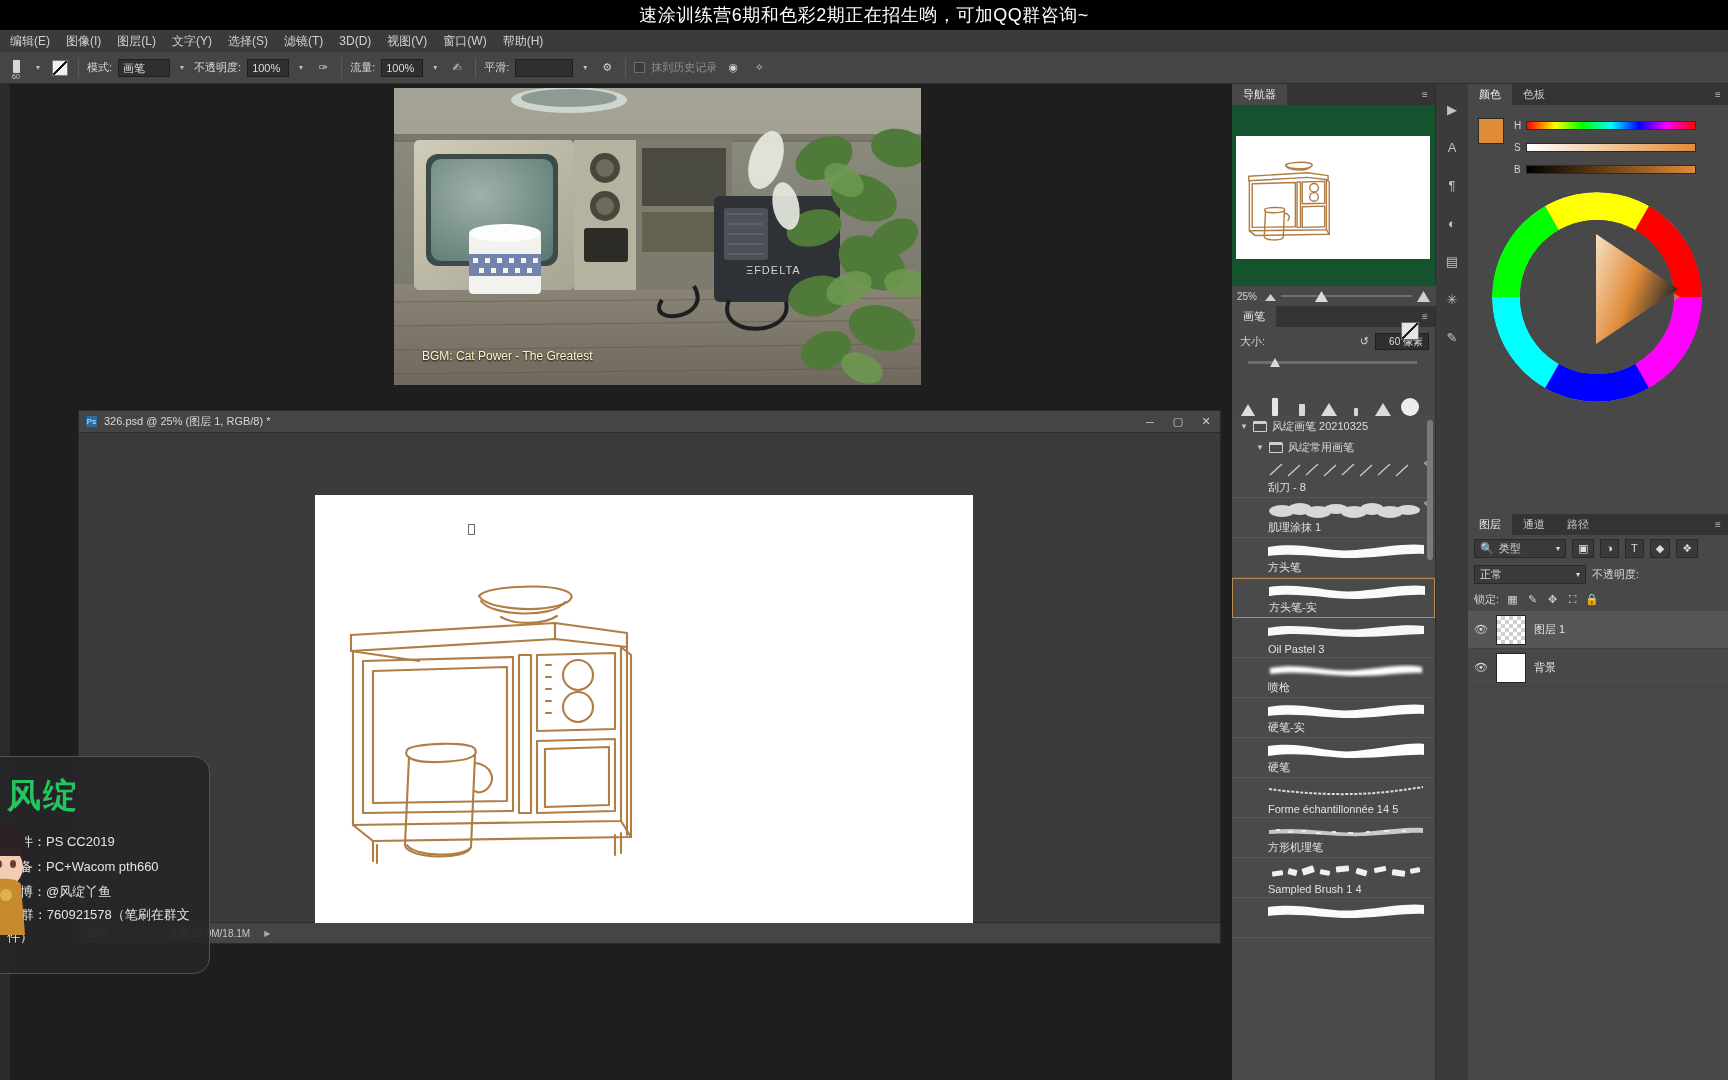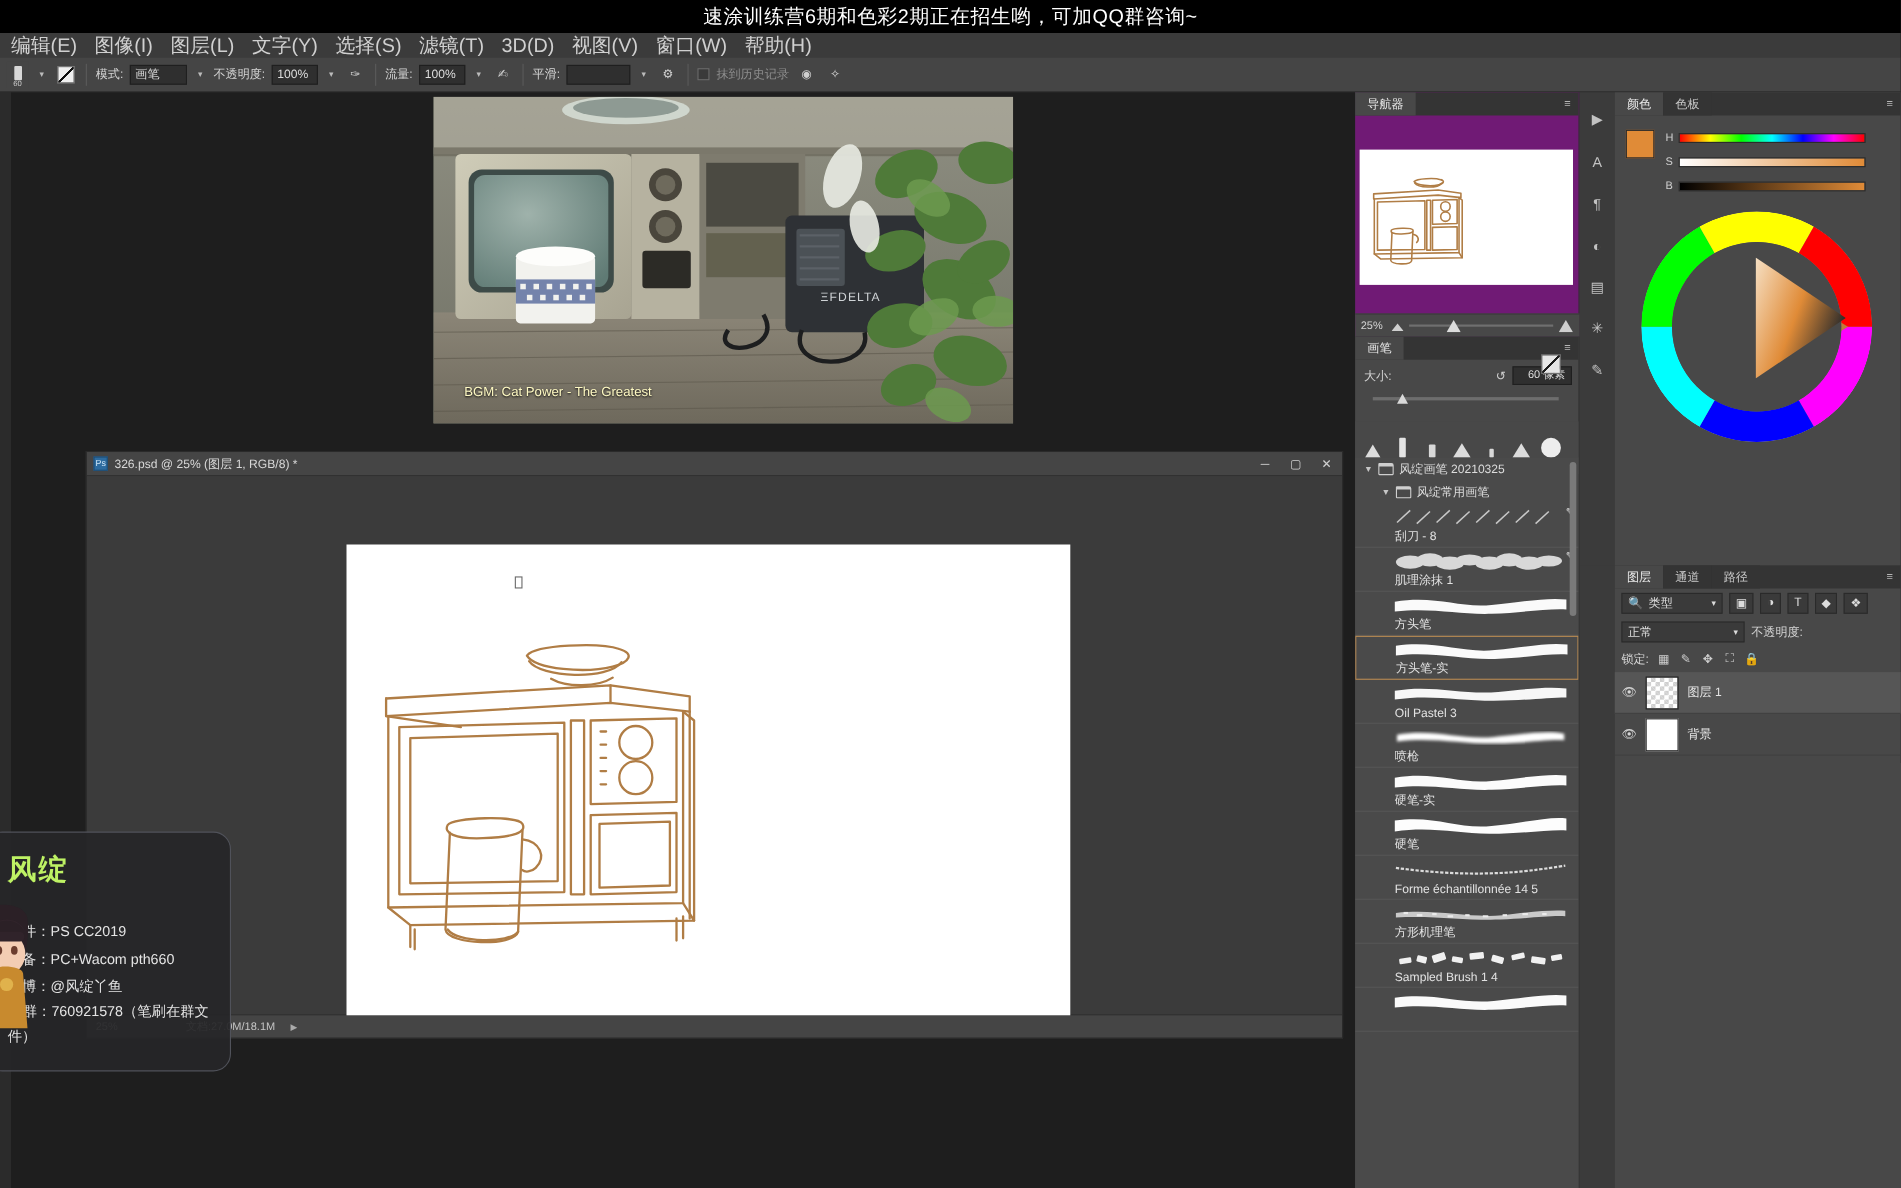--- a/index.html
+++ b/index.html
@@ -5,21 +5,21 @@
   html,body{margin:0;padding:0;background:#1e1e1e;}
   body{width:1728px;height:1080px;overflow:hidden;font-family:"Liberation Sans","DejaVu Sans",sans-serif;color:#c8c8c8;position:relative;}
   *{box-sizing:border-box;}
 
   
   #banner{position:absolute;left:0;top:0;width:1728px;height:30px;background:#000;display:flex;align-items:center;justify-content:center;}
   #banner .txt{color:#fff;font-size:18px;letter-spacing:.5px;white-space:nowrap;}
 
   
   #menubar{position:absolute;left:0;top:30px;width:1728px;height:22px;background:#3b3b3b;display:flex;align-items:center;padding-left:2px;}
-  #menubar .mi{font-size:18px;color:#d0d0d0;padding:2px 8px;white-space:nowrap;}
+  #menubar .mi{font-size:12px;color:#d0d0d0;padding:2px 8px;white-space:nowrap;}
 
   
   #optionsbar{position:absolute;left:0;top:52px;width:1728px;height:32px;background:#454545;border-bottom:1px solid #2c2c2c;display:flex;align-items:center;gap:6px;padding-left:6px;font-size:11px;color:#d5d5d5;}
   .opt-lbl{white-space:nowrap;}
   .opt-box{background:#2f2f2f;border:1px solid #1f1f1f;color:#ddd;height:18px;line-height:16px;padding:0 4px;font-size:11px;display:inline-block;text-align:left;}
   .opt-caret{width:12px;height:18px;display:inline-flex;align-items:center;justify-content:center;color:#bbb;font-size:8px;}
   .brush-prev{width:20px;height:24px;background:#454545;display:flex;flex-direction:column;align-items:center;justify-content:flex-end;}
   .brush-prev .tip{width:7px;height:13px;background:#d8d8d8;border-radius:1px;}
   .brush-prev .num{font-size:7px;color:#ccc;line-height:7px;}
   .tiny-icon{width:20px;height:20px;display:inline-flex;align-items:center;justify-content:center;color:#cfcfcf;}
@@ -52,21 +52,21 @@
 
   
   #rightdock{position:absolute;left:1232px;top:84px;width:496px;height:996px;background:#3b3b3b;}
 
   .panel-tabbar{height:21px;background:#343434;display:flex;align-items:stretch;}
   .panel-tab{font-size:11px;color:#c9c9c9;padding:0 11px;display:flex;align-items:center;background:#343434;}
   .panel-tab.active{background:#484848;color:#eaeaea;}
   .panel-menu{margin-left:auto;width:20px;display:flex;align-items:center;justify-content:center;color:#b5b5b5;font-size:10px;}
 
   
-  #navpanel{position:absolute;left:0;top:0;width:204px;height:222px;background:#701a75;border-right:1px solid #2d2d2d;}
+  #navpanel{position:absolute;left:0;top:0;width:204px;height:222px;background:#14532d;border-right:1px solid #2d2d2d;}
   #navthumb{position:absolute;left:4px;top:52px;width:194px;height:123px;background:#fff;overflow:hidden;}
   #navfoot{position:absolute;left:0;bottom:0;width:204px;height:21px;background:#484848;border-top:1px solid #3a3a3a;display:flex;align-items:center;font-size:10px;color:#d4d4d4;padding-left:5px;}
   .nav-slider{flex:1;height:14px;display:flex;align-items:center;margin:0 6px;position:relative;}
   .nav-track{position:absolute;left:18px;right:18px;height:2px;background:#6f6f6f;}
   .nav-mtn{width:11px;height:9px;}
 
   
   #brushpanel{position:absolute;left:0;top:222px;width:204px;height:774px;background:#484848;border-right:1px solid #2d2d2d;}
   #brushsize{height:56px;padding:6px 6px 0 8px;text-align:right;}
   .bs-row{display:flex;align-items:center;gap:6px;font-size:11px;color:#d5d5d5;}
@@ -119,21 +119,21 @@
   .layer-row.sel{background:#565656;}
   .eye{width:14px;text-align:center;color:#d6d6d6;font-size:11px;}
   .lthumb{width:30px;height:30px;border:1px solid #232323;}
   .lthumb.trans{background-image:linear-gradient(45deg,#cfcfcf 25%,transparent 25%,transparent 75%,#cfcfcf 75%),linear-gradient(45deg,#cfcfcf 25%,#fff 25%,#fff 75%,#cfcfcf 75%);background-size:8px 8px;background-position:0 0,4px 4px;}
   .lthumb.white{background:#fff;}
   .lname{font-size:11px;color:#e4e4e4;}
   #lp-bottom{position:absolute;left:0;bottom:0;width:260px;height:24px;background:#3f3f3f;border-top:1px solid #333;display:flex;align-items:center;gap:12px;padding-left:10px;font-size:11px;color:#c5c5c5;}
 
   
   #authorcard{position:absolute;left:-14px;top:756px;width:224px;height:218px;background:rgba(38,38,40,.93);border:1px solid #50525a;border-radius:16px;padding:16px 14px 10px 20px;}
-  #authorname{font-size:26px;color:#bef264;font-weight:bold;letter-spacing:2px;margin-bottom:26px;}
+  #authorname{font-size:34px;color:#22c55e;font-weight:bold;letter-spacing:2px;margin-bottom:10px;}
   .info-line{font-size:13px;color:#e4e4e4;line-height:25px;white-space:nowrap;}
   #avatar{position:absolute;left:-8px;top:60px;width:54px;height:118px;}
   .cursor-dot{position:absolute;width:7px;height:11px;border:1px solid #6a6a6a;background:transparent;}
 </style>
 </head>
 <body>
 
 <div id="banner">
   <span class="txt">速涂训练营6期和色彩2期正在招生哟，可加QQ群咨询~</span>
 </div>

